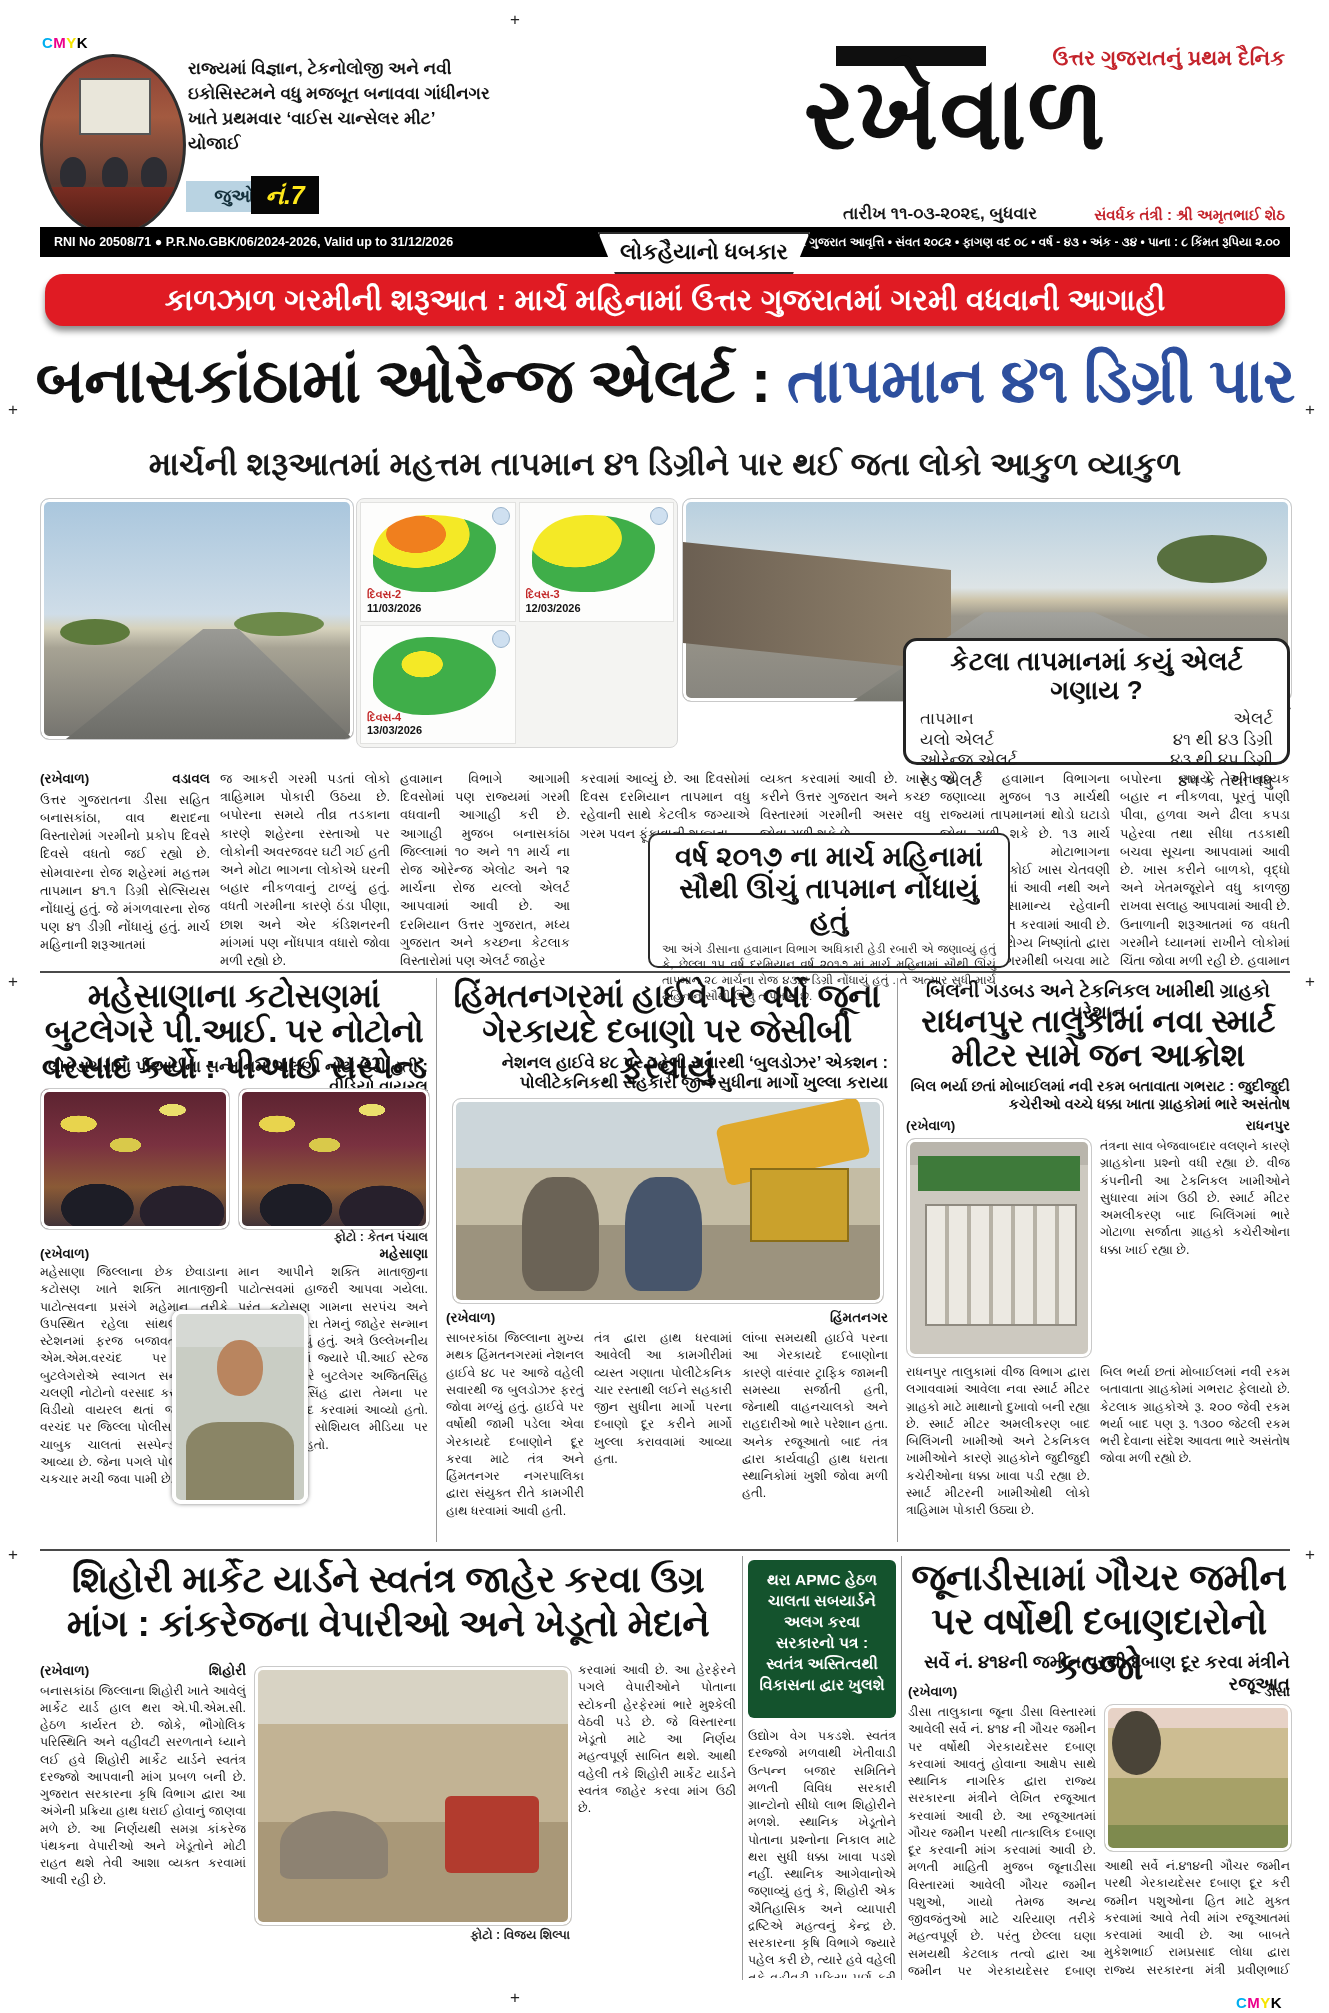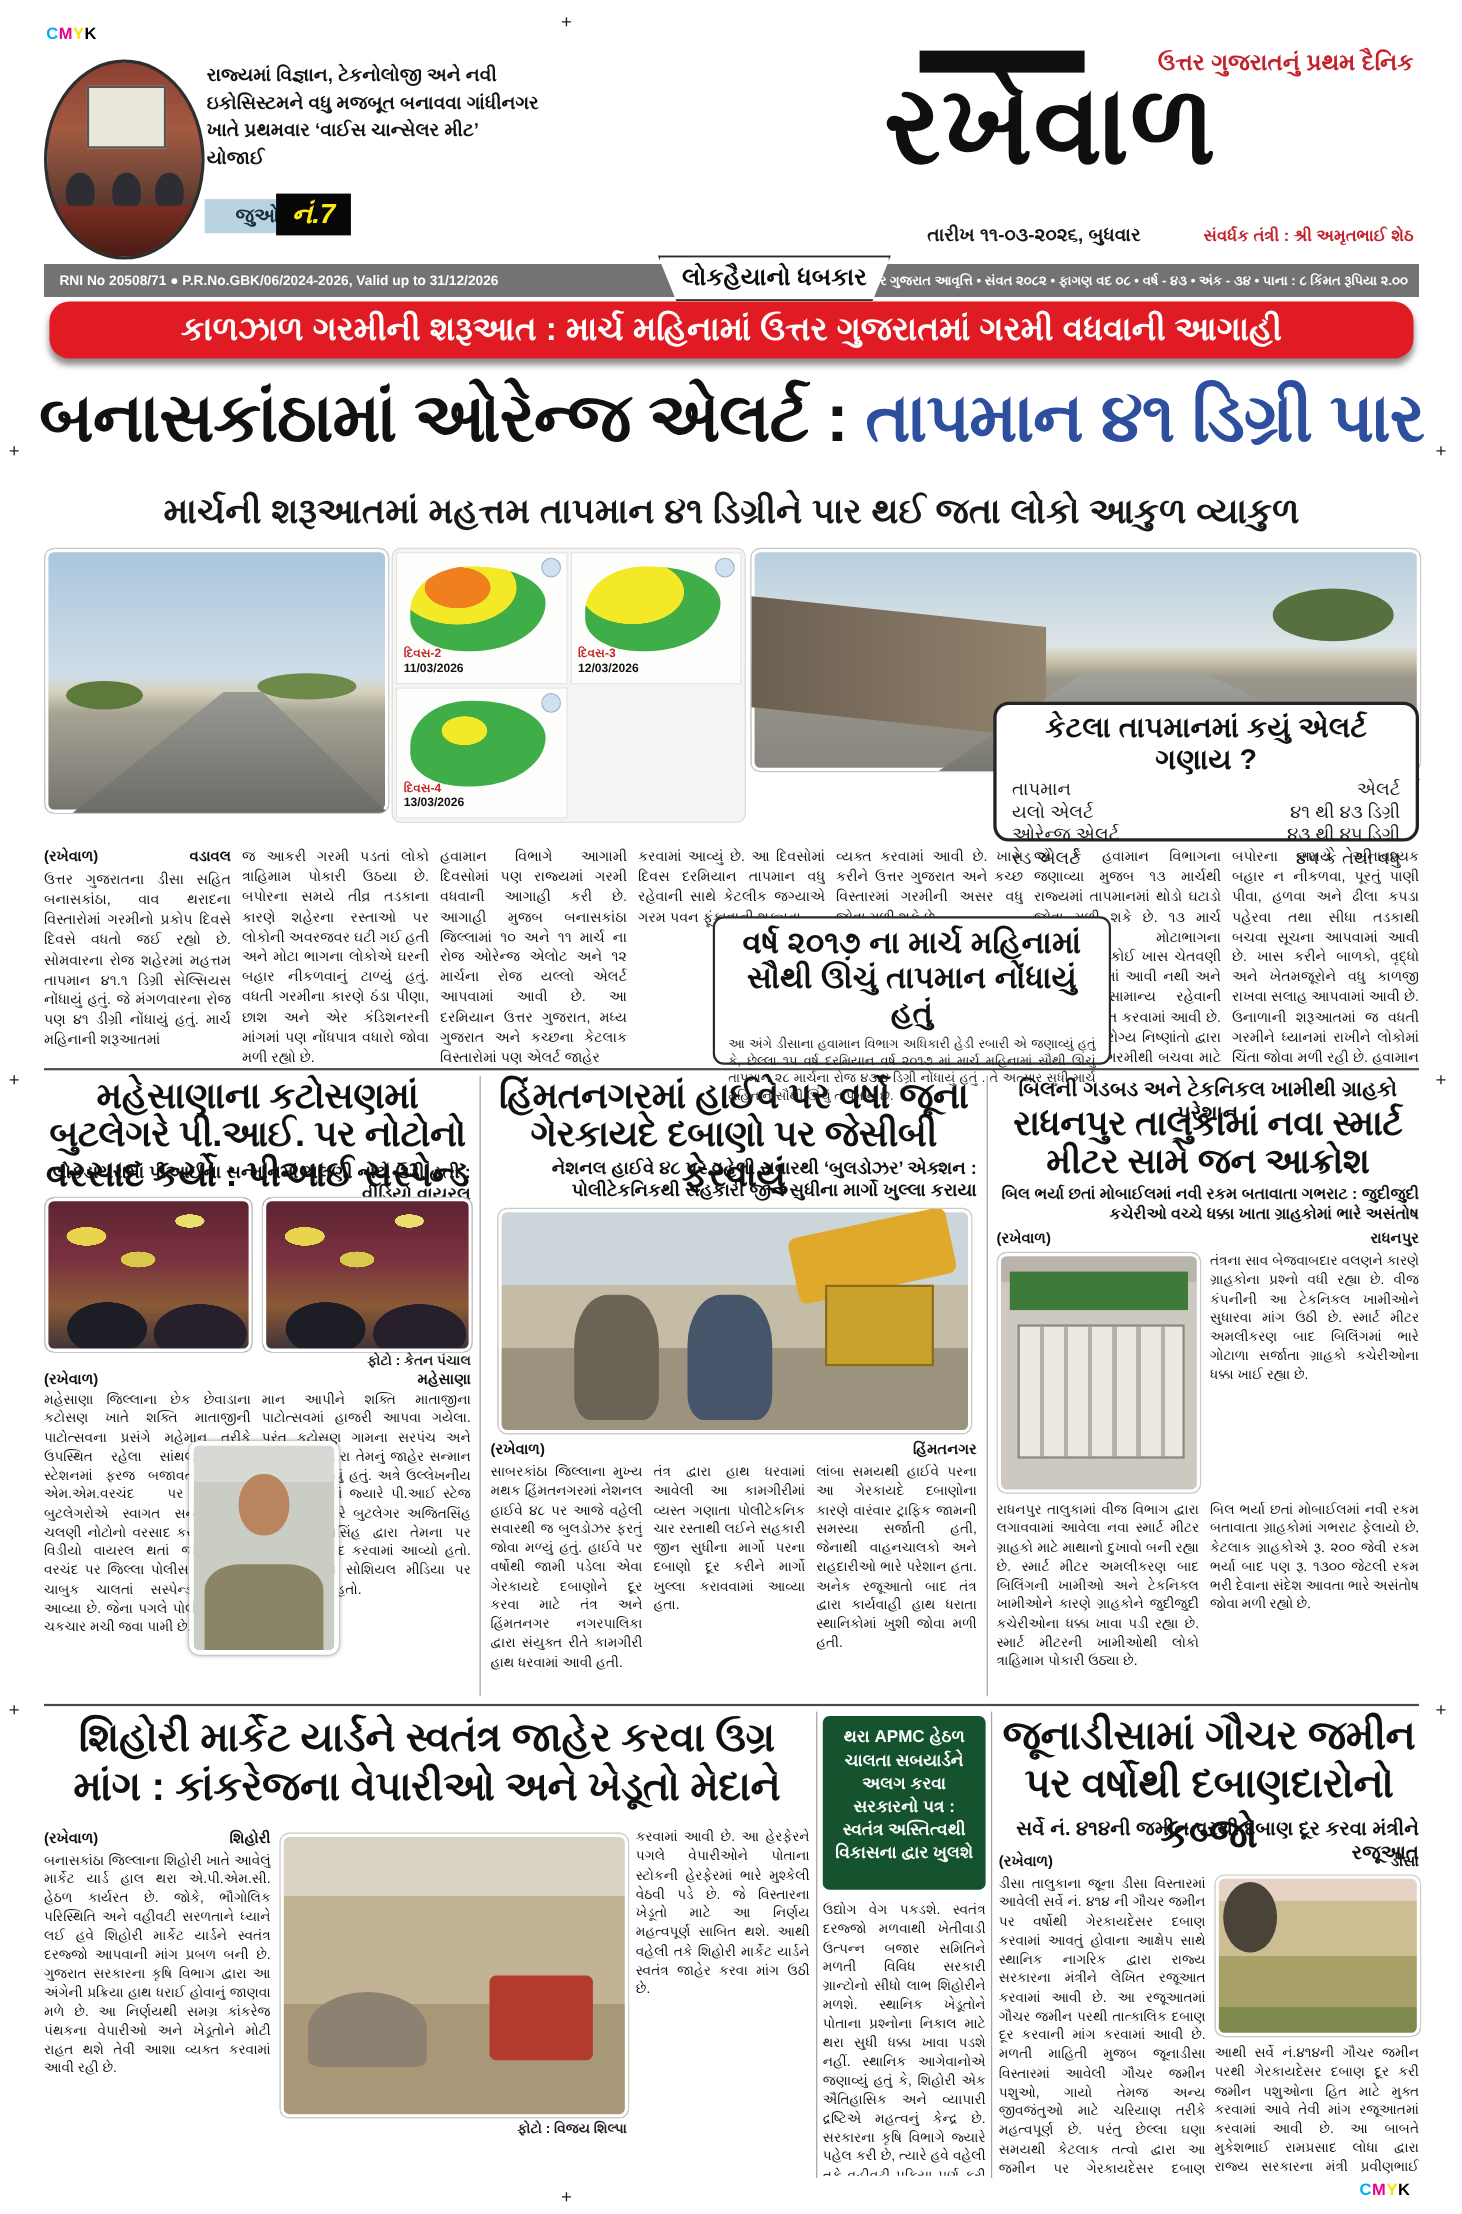--- a/index.html
+++ b/index.html
@@ -2,21 +2,21 @@
 <html><head>
 <meta charset="utf-8">
 <style>
   html,body{margin:0;padding:0;background:#e8e8e8;}
   .page{position:relative;width:1329px;height:2013px;background:#ffffff;margin:0 auto;
         font-family:"Liberation Sans","DejaVu Sans",sans-serif;color:#111;overflow:hidden;}
   .abs{position:absolute;}
 
   
   .crop{position:absolute;color:#222;font-size:17px;font-weight:400;}
-  .cmyk{position:absolute;font-weight:bold;font-size:15px;letter-spacing:.5px;}
+  .cmyk{position:absolute;font-weight:bold;font-size:15px;letter-spacing:.5px;margin-top:12px;}
   .cmyk .c{color:#00aeef}.cmyk .m{color:#ec008c}.cmyk .y{color:#f5e400}.cmyk .k{color:#000}
 
   
   .hdr-photo{left:40px;top:54px;width:140px;height:176px;border-radius:50%;
     border:3px solid #2e2e2e;overflow:hidden;
     background:linear-gradient(180deg,#8c4034 0%,#a35a40 34%,#7c4a3a 55%,#5d3a30 72%,#6e4a3c 100%);}
   .hdr-photo .screen{position:absolute;left:26%;top:12%;width:48%;height:30%;background:#e9e6da;border:2px solid #555;}
   .hdr-photo .table{position:absolute;left:0;bottom:0;width:100%;height:26%;background:linear-gradient(180deg,#7a2d22,#4a1c15);}
   .hdr-photo .fig{position:absolute;width:26px;height:34px;border-radius:50% 50% 40% 40%;background:#2d2d33;bottom:24%;}
   .promo{left:188px;top:56px;width:302px;font-size:17px;font-weight:bold;line-height:1.48;text-align:left;color:#131313;}
@@ -25,21 +25,21 @@
   .pagebox{left:251px;top:176px;width:68px;height:38px;background:#070707;
     color:#ffe81a;font-size:25px;font-weight:bold;font-style:italic;text-align:center;line-height:38px;}
   .tagline{right:44px;top:46px;font-size:21px;font-weight:bold;color:#c4232b;}
   .masthead{left:620px;top:50px;width:670px;text-align:center;font-size:100px;font-weight:900;
     color:#0f0f0f;line-height:1.28;letter-spacing:1px;font-family:"DejaVu Sans","Liberation Sans",sans-serif;}
   .mast-bar{left:836px;top:46px;width:150px;height:20px;background:#0f0f0f;}
   .dateline-top{left:760px;top:204px;width:360px;text-align:center;font-size:17px;font-weight:bold;color:#161616;}
   .editorline{right:44px;top:206px;font-size:15px;font-weight:bold;color:#c4232b;}
 
   
-  .infobar{left:40px;top:240px;width:1250px;height:30px;background:#737373;color:#fff;}
+  .infobar{left:40px;top:227px;width:1250px;height:30px;background:#000000;color:#fff;}
   .infobar .l{position:absolute;left:14px;top:0;line-height:30px;font-size:12.5px;font-weight:bold;}
   .infobar .r{position:absolute;right:10px;top:0;line-height:30px;font-size:12px;font-weight:bold;}
   .centerbox{left:598px;top:232px;width:208px;height:38px;background:#fff;border:2px solid #2b2b2b;
     clip-path:polygon(0 0,100% 0,92% 100%,8% 100%);
     font-size:22px;font-weight:bold;text-align:center;line-height:36px;color:#0d0d0d;}
 
   
   .banner{left:45px;top:274px;width:1240px;height:52px;background:#e01b23;border-radius:18px;
     box-shadow:0 5px 6px rgba(0,0,0,.45);color:#fff;font-size:30px;font-weight:bold;
     text-align:center;line-height:52px;}

